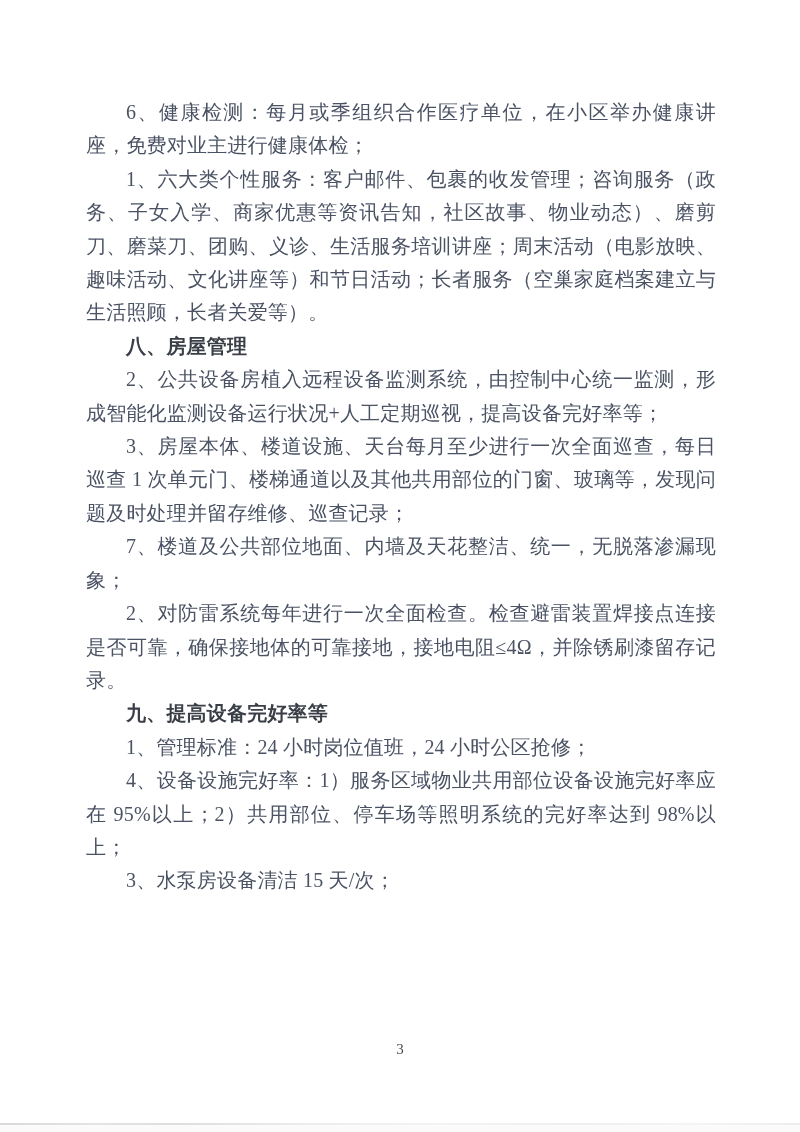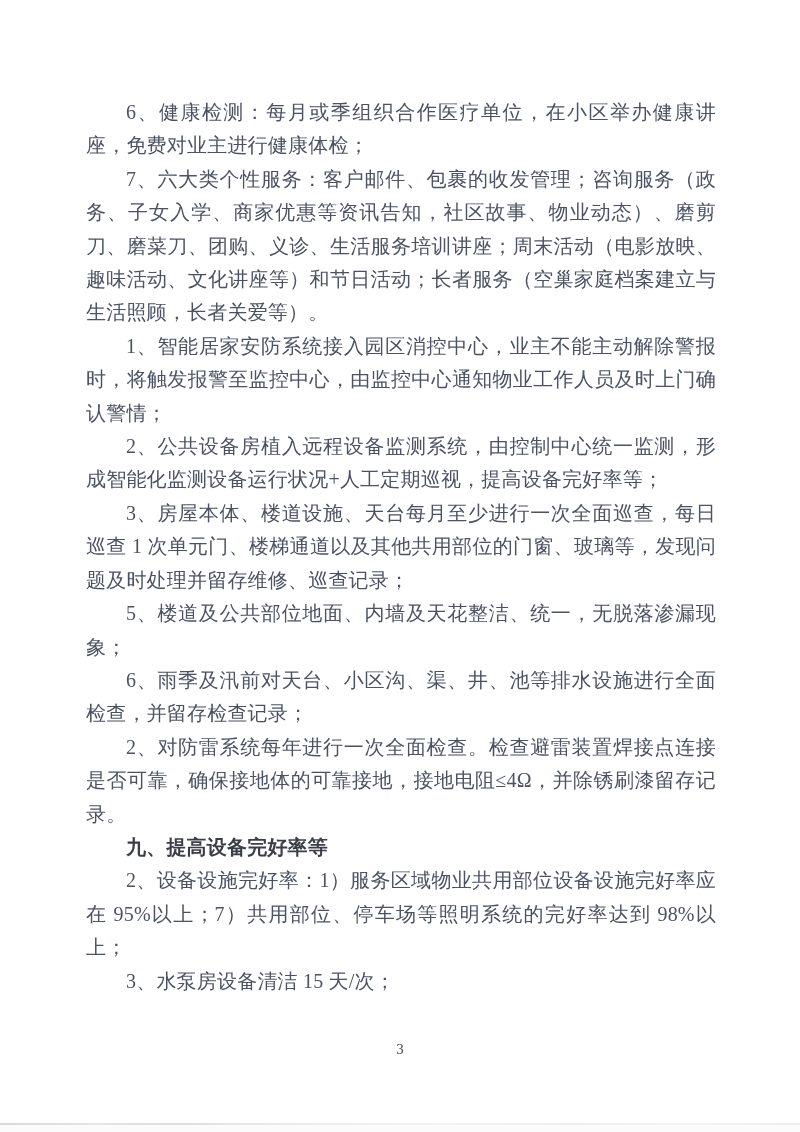--- a/index.html
+++ b/index.html
@@ -65,29 +65,29 @@
     height: 7px;
     background: #fbfbfb;
   }
 </style>
 </head>
 <body>
 
 <div class="page">
   <div class="content">
     <p class="body">6、健康检测：每月或季组织合作医疗单位，在小区举办健康讲座，免费对业主进行健康体检；</p>
-    <p class="body">7、六大类个性服务：客户邮件、包裹的收发管理；咨询服务（政务、子女入学、商家优惠等资讯告知，社区故事、物业动态）、磨剪刀、磨菜刀、团购、义诊、生活服务培训讲座；周末活动（电影放映、趣味活动、文化讲座等）和节日活动；长者服务（空巢家庭档案建立与生活照顾，长者关爱等）。</p>
-    <p class="body">1、智能居家安防系统接入园区消控中心，业主不能主动解除警报时，将触发报警至监控中心，由监控中心通知物业工作人员及时上门确认警情；</p>
+    <p class="body">1、六大类个性服务：客户邮件、包裹的收发管理；咨询服务（政务、子女入学、商家优惠等资讯告知，社区故事、物业动态）、磨剪刀、磨菜刀、团购、义诊、生活服务培训讲座；周末活动（电影放映、趣味活动、文化讲座等）和节日活动；长者服务（空巢家庭档案建立与生活照顾，长者关爱等）。</p>
+    <p class="heading">八、房屋管理</p>
     <p class="body">2、公共设备房植入远程设备监测系统，由控制中心统一监测，形成智能化监测设备运行状况+人工定期巡视，提高设备完好率等；</p>
     <p class="body">3、房屋本体、楼道设施、天台每月至少进行一次全面巡查，每日巡查 1 次单元门、楼梯通道以及其他共用部位的门窗、玻璃等，发现问题及时处理并留存维修、巡查记录；</p>
-    <p class="body">5、楼道及公共部位地面、内墙及天花整洁、统一，无脱落渗漏现象；</p>
-    <p class="body">6、雨季及汛前对天台、小区沟、渠、井、池等排水设施进行全面检查，并留存检查记录；</p>
+    <p class="body">7、楼道及公共部位地面、内墙及天花整洁、统一，无脱落渗漏现象；</p>
     <p class="body">2、对防雷系统每年进行一次全面检查。检查避雷装置焊接点连接是否可靠，确保接地体的可靠接地，接地电阻≤4Ω，并除锈刷漆留存记录。</p>
     <p class="heading">九、提高设备完好率等</p>
-    <p class="body">2、设备设施完好率：1）服务区域物业共用部位设备设施完好率应在 95%以上；7）共用部位、停车场等照明系统的完好率达到 98%以上；</p>
+    <p class="body">1、管理标准：24 小时岗位值班，24 小时公区抢修；</p>
+    <p class="body">4、设备设施完好率：1）服务区域物业共用部位设备设施完好率应在 95%以上；2）共用部位、停车场等照明系统的完好率达到 98%以上；</p>
     <p class="body">3、水泵房设备清洁 15 天/次；</p>
   </div>
 
   <div class="page-number">3</div>
 
   <div class="scan-edge"></div>
   <div class="scan-margin"></div>
 </div>
 
 </body></html>

